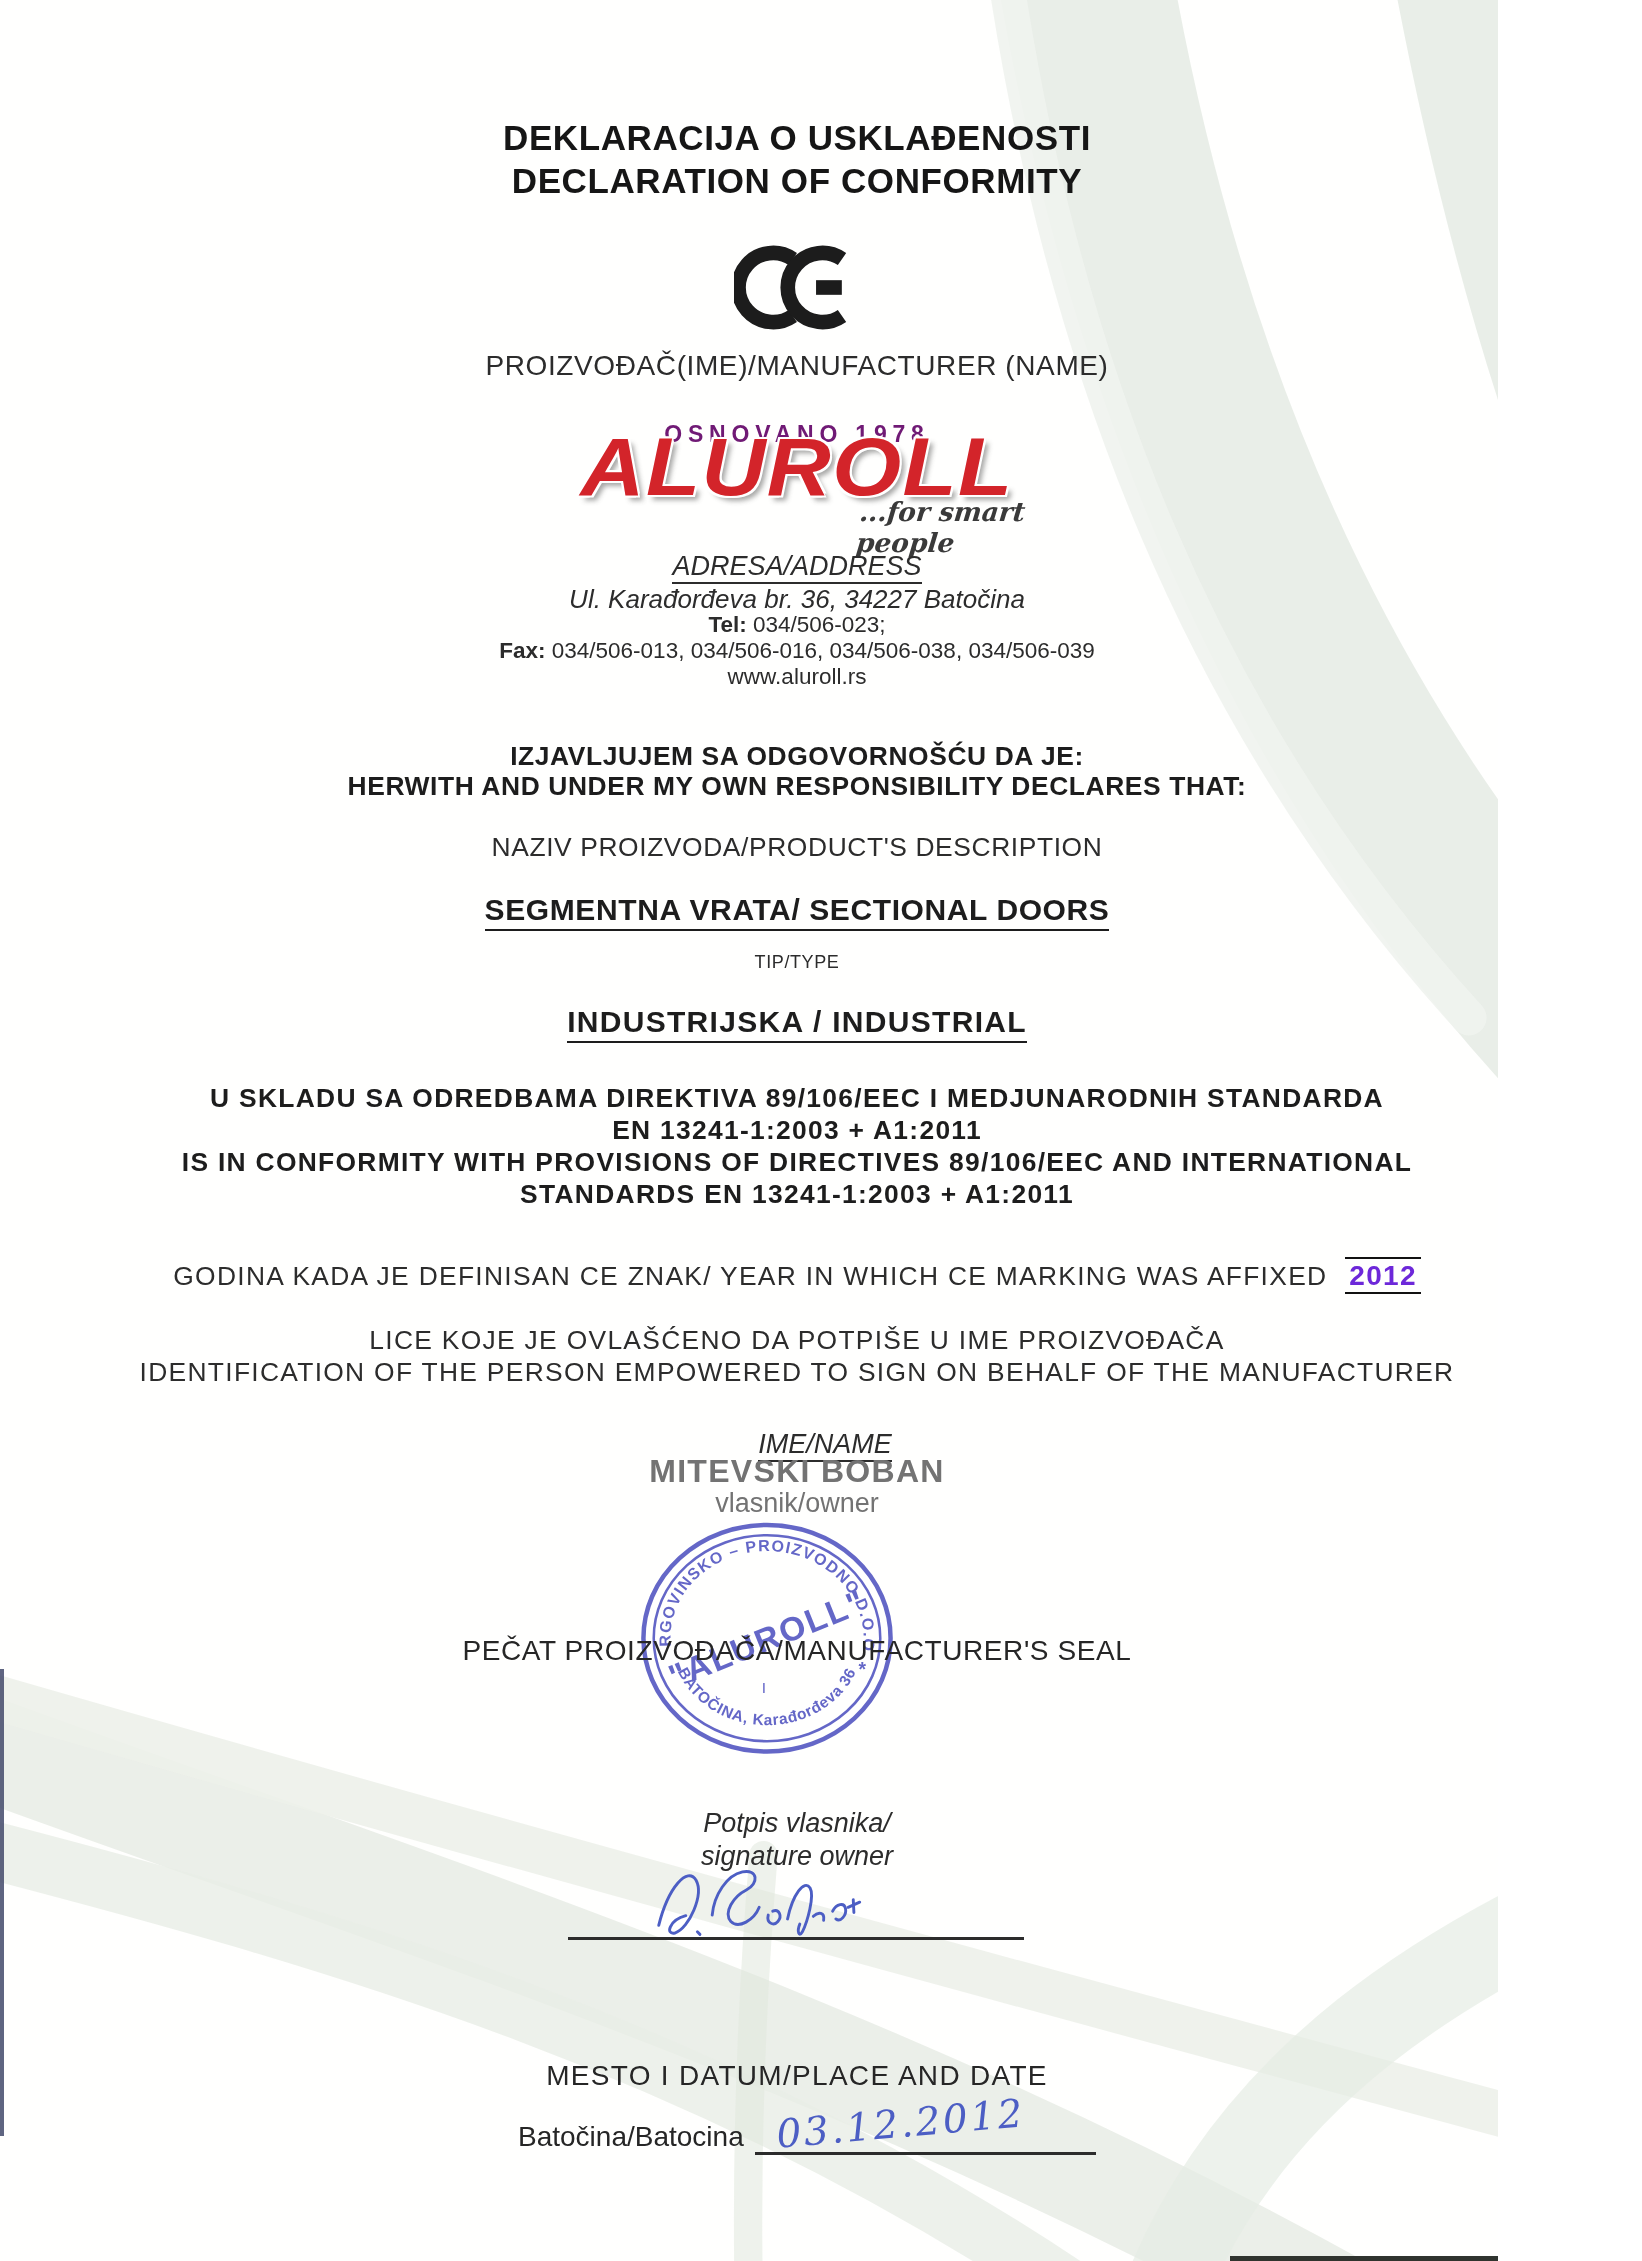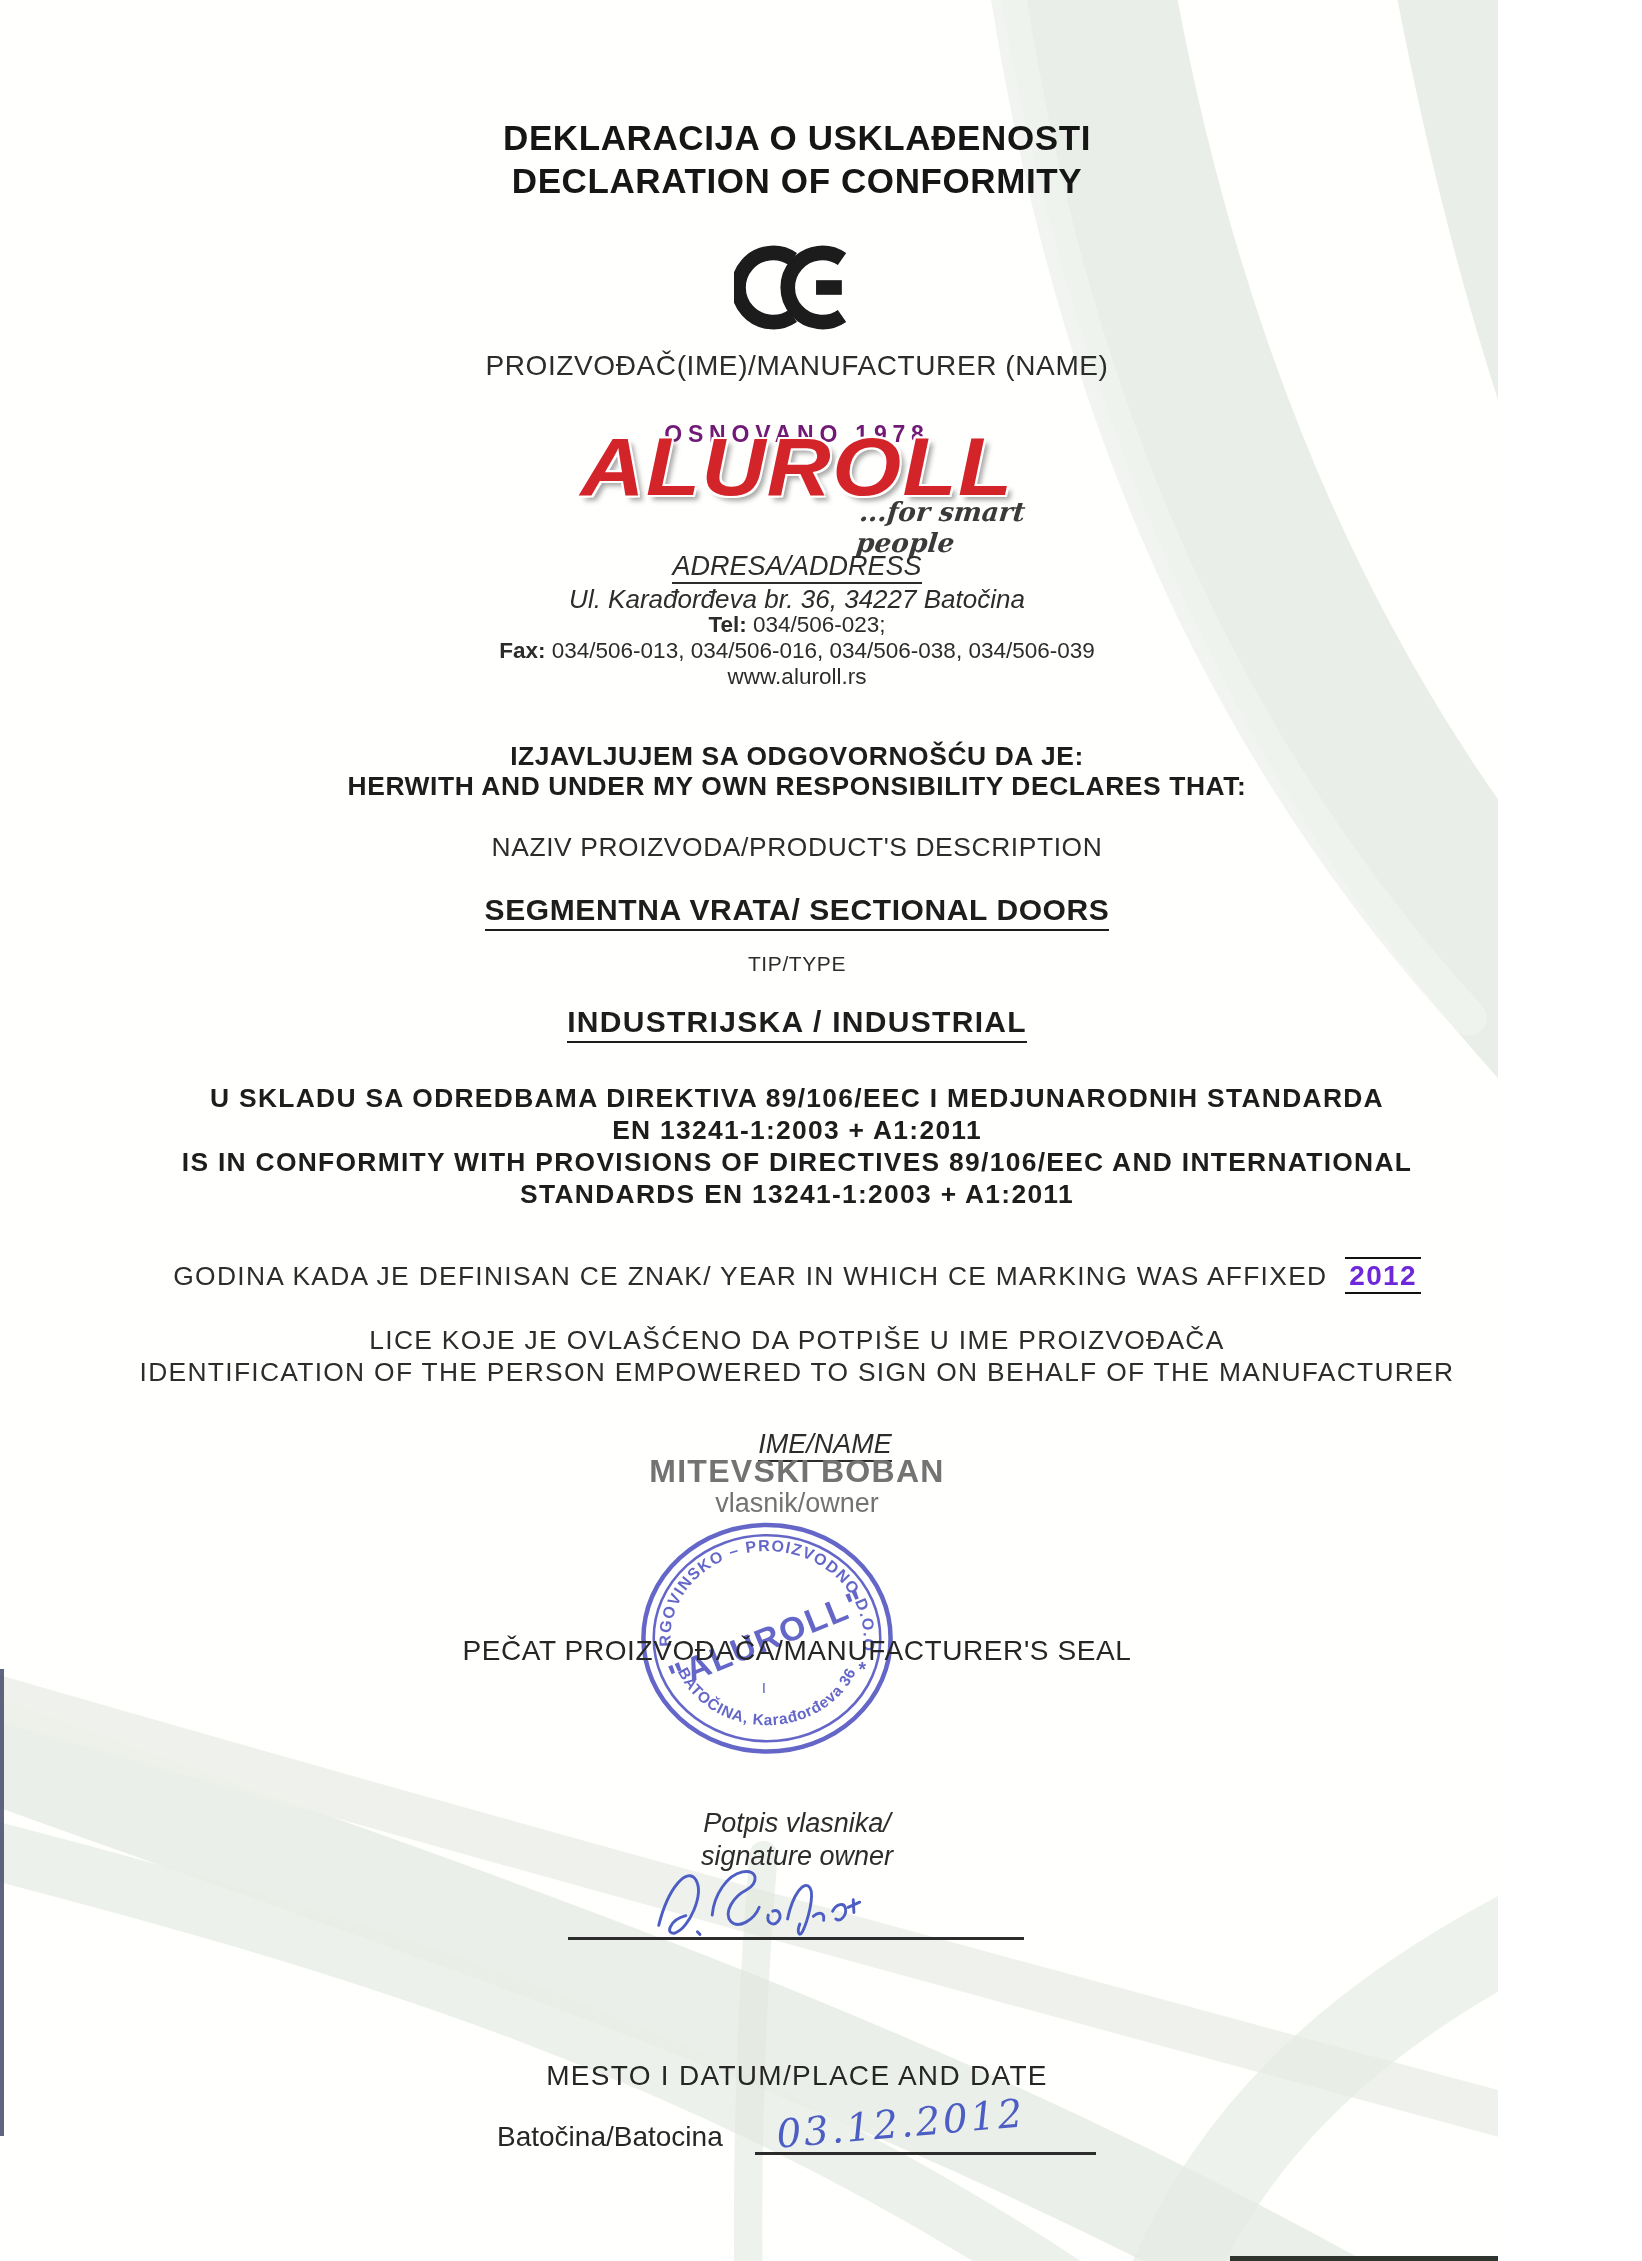--- a/index.html
+++ b/index.html
@@ -22,40 +22,40 @@
   .addr-street{top:584px;font-size:26px;font-style:italic;color:#2c2c2c;}
   .addr-tel{top:612px;font-size:22.5px;color:#2c2c2c;}
   .addr-fax{top:638px;font-size:22.5px;color:#2c2c2c;}
   .addr-www{top:664px;font-size:22.5px;color:#2c2c2c;}
   .b{font-weight:bold;}
   .decl1{top:741px;font-size:26.4px;font-weight:bold;letter-spacing:0.6px;color:#1d1d1d;}
   .decl2{top:771px;font-size:26.4px;font-weight:bold;letter-spacing:0.6px;color:#1d1d1d;}
   .naziv{top:832px;font-size:26.4px;letter-spacing:0.6px;color:#2c2c2c;}
   .product{top:893px;font-size:30px;font-weight:bold;letter-spacing:0.6px;color:#1d1d1d;}
   .product span,.industrial span{border-bottom:2.6px solid #1d1d1d;padding-bottom:2.6px;}
-  .tip{top:952px;font-size:21px;letter-spacing:0.6px;color:#2c2c2c;}
+  .tip{top:952px;font-size:18px;letter-spacing:0.6px;color:#2c2c2c;}
   .industrial{top:1005px;font-size:30px;font-weight:bold;letter-spacing:1.3px;color:#1d1d1d;}
   .conf{top:1082px;font-size:26.4px;font-weight:bold;line-height:32px;letter-spacing:1.3px;color:#1d1d1d;}
   .year{top:1260px;font-size:26.4px;letter-spacing:1.3px;color:#2c2c2c;}
   .year .yr{font-size:28px;font-weight:bold;color:#6d28d9;border-top:2.6px solid #111;
             border-bottom:2.6px solid #111;padding:0.6px 3.9px;margin-left:18px;}
   .person1{top:1325px;font-size:26.4px;letter-spacing:1.3px;color:#2c2c2c;}
   .person2{top:1357px;font-size:26.4px;letter-spacing:1.3px;color:#2c2c2c;}
   .imename{top:1429px;font-size:27px;font-style:italic;color:#2c2c2c;margin-left:28px;}
   .imename span{border-bottom:2.6px solid #2c2c2c;padding-bottom:1.3px;}
   .boban{top:1453px;font-size:32px;font-weight:bold;letter-spacing:1.3px;color:#737373;}
   .vlasnik{top:1488px;font-size:27px;color:#737373;}
   .stamp{top:1514px;left:635px;z-index:1;}
   .pecat{top:1635px;font-size:28px;letter-spacing:0.6px;color:#262626;z-index:3;}
   .potpis1{top:1808px;font-size:27px;font-style:italic;color:#2c2c2c;}
   .potpis2{top:1841px;font-size:27px;font-style:italic;color:#2c2c2c;}
   .sig{top:1862px;left:651px;z-index:2;}
   .sigline{top:1937px;left:568px;width:456px;height:2.6px;background:#2c2c2c;}
   .mesto{top:2060px;font-size:28px;letter-spacing:1.3px;color:#262626;}
-  .place{top:2121px;left:497px;font-size:28px;color:#262626;}
+  .place{top:2121px;left:518px;font-size:28px;color:#262626;}
   .date{top:2101px;left:776px;font-size:39px;font-style:italic;letter-spacing:2.6px;
         font-family:"DejaVu Serif",serif;color:#4c5ec4;transform:rotate(-5deg);}
   .dateline{top:2152px;left:755px;width:341px;height:2.6px;background:#2c2c2c;}
   .edge-left{left:0;top:1669px;width:3.9px;height:467px;background:#434a6b;opacity:.85;z-index:4;}
   .edge-bottom{left:1230px;top:2256px;width:412px;height:5.2px;background:#30342f;z-index:4;}
 </style>
 </head>
 <body>
 
 <div class="page">

